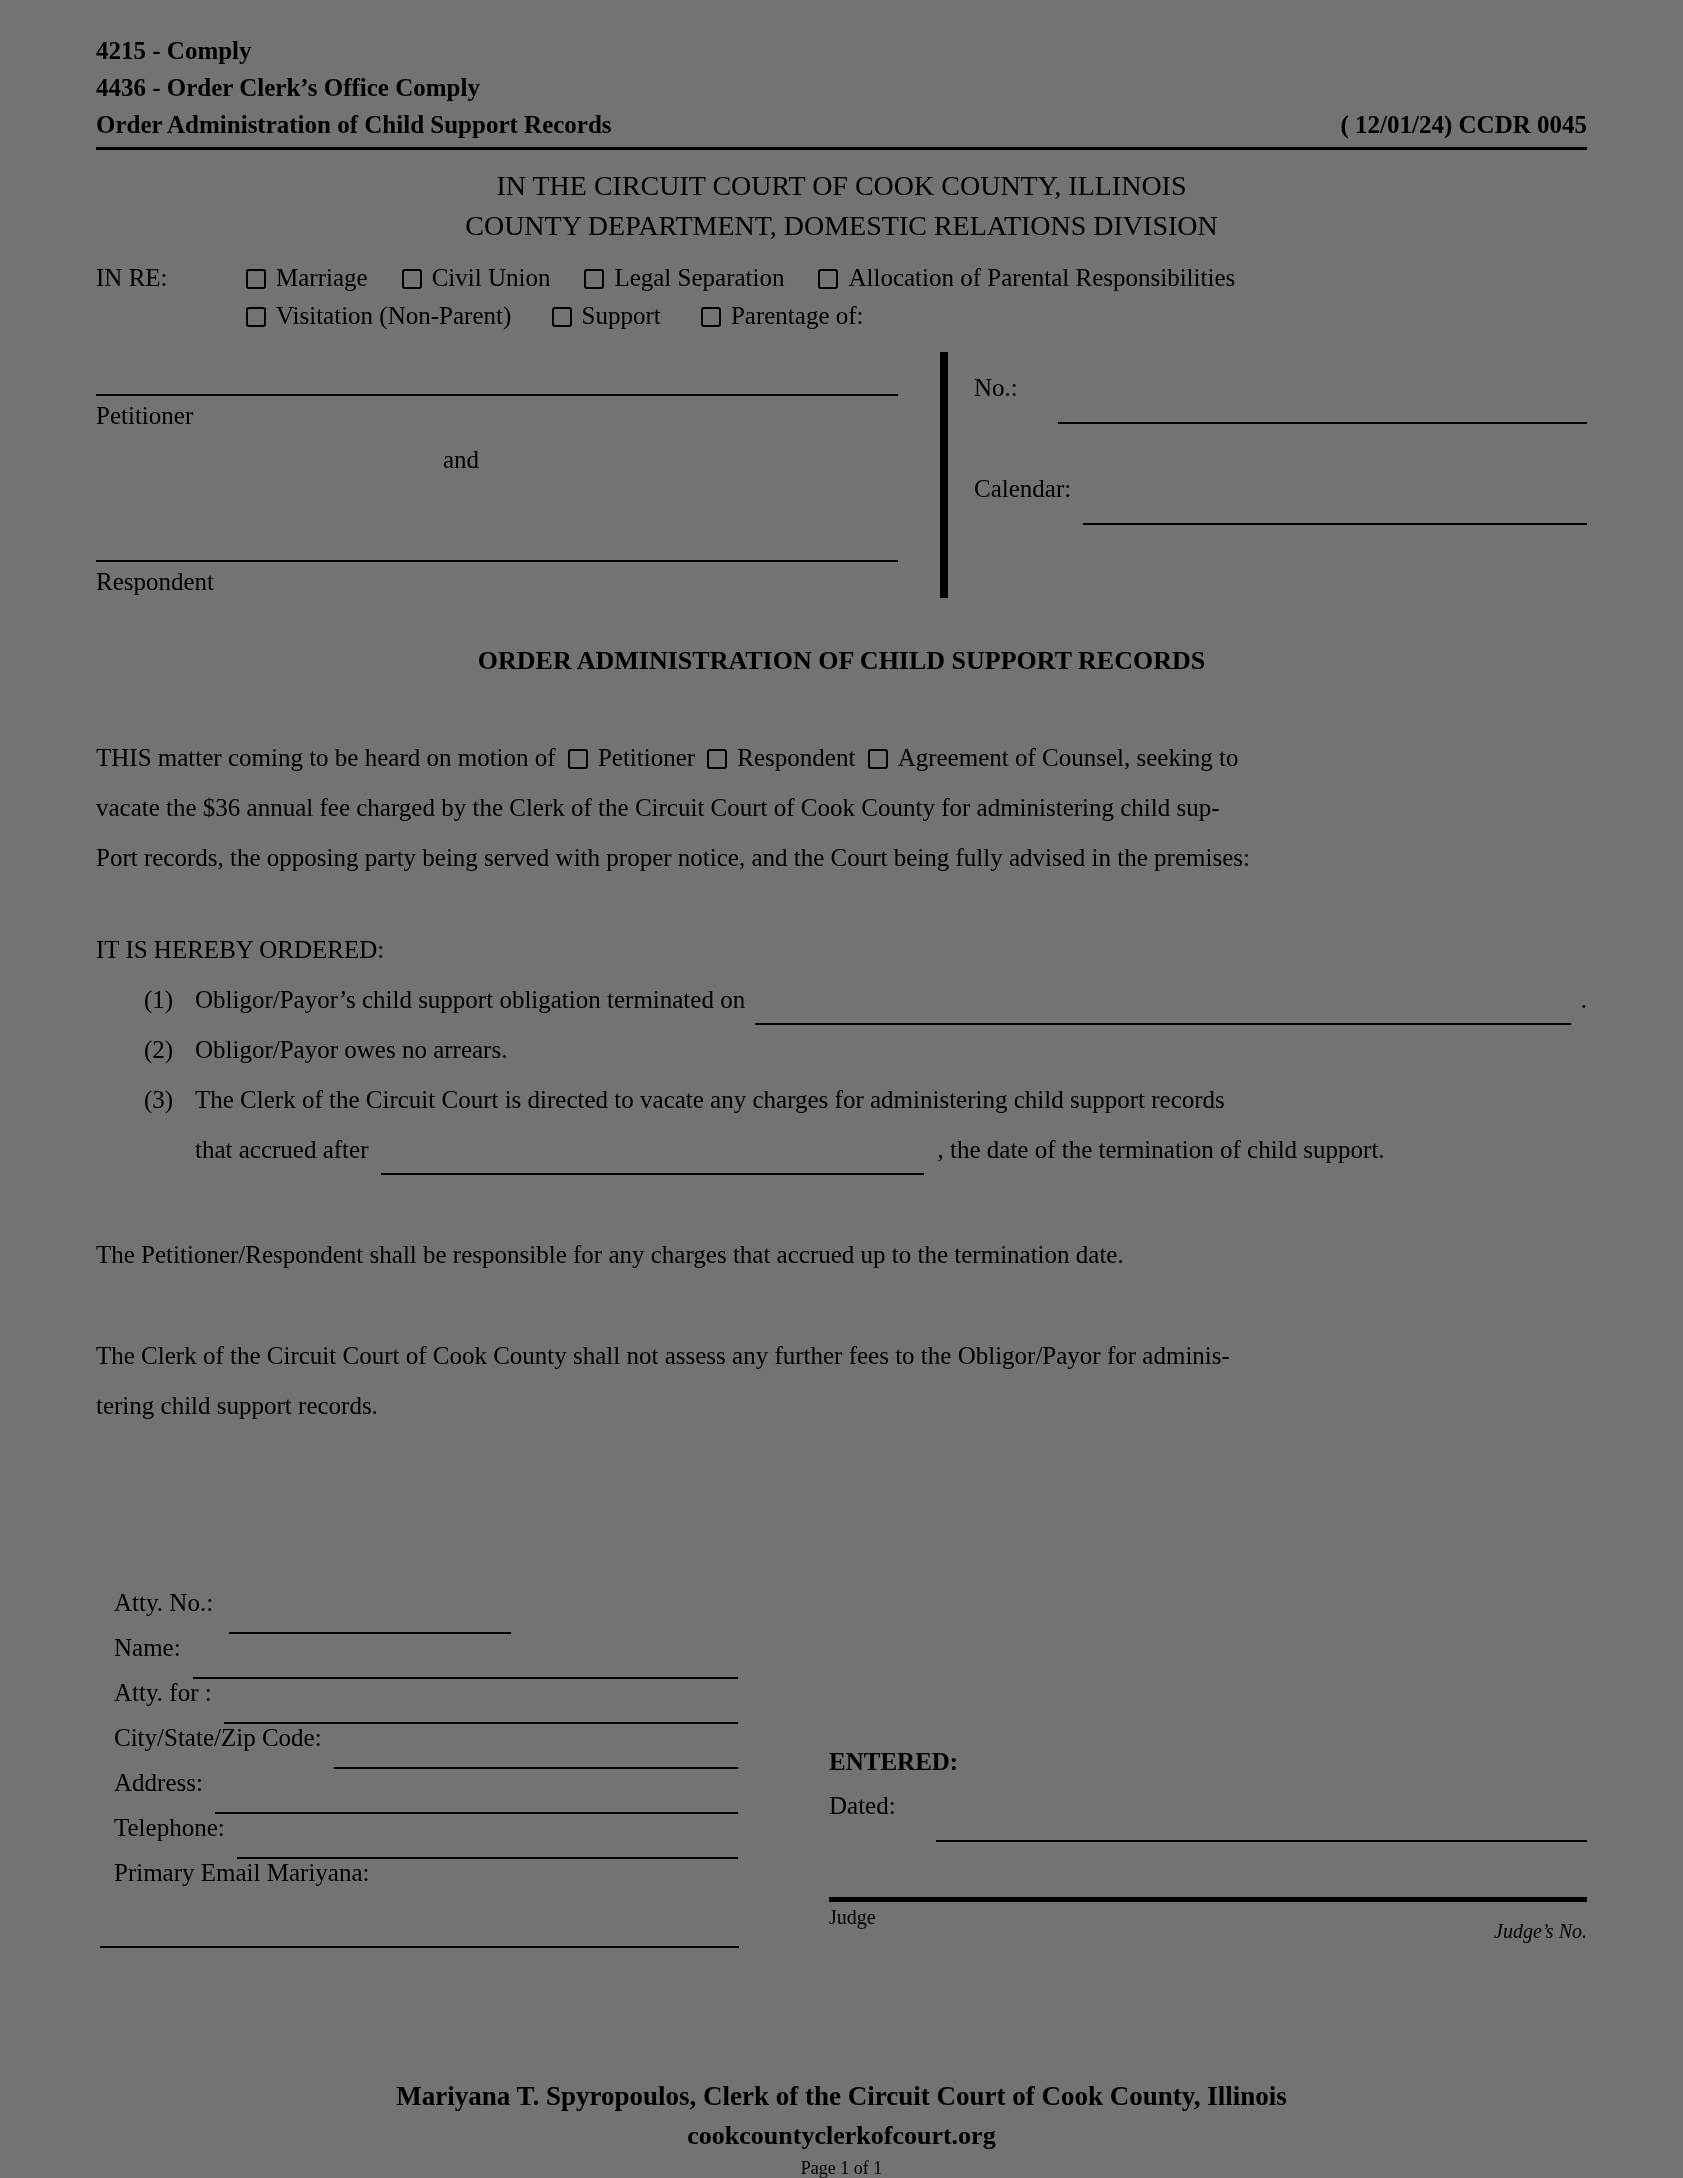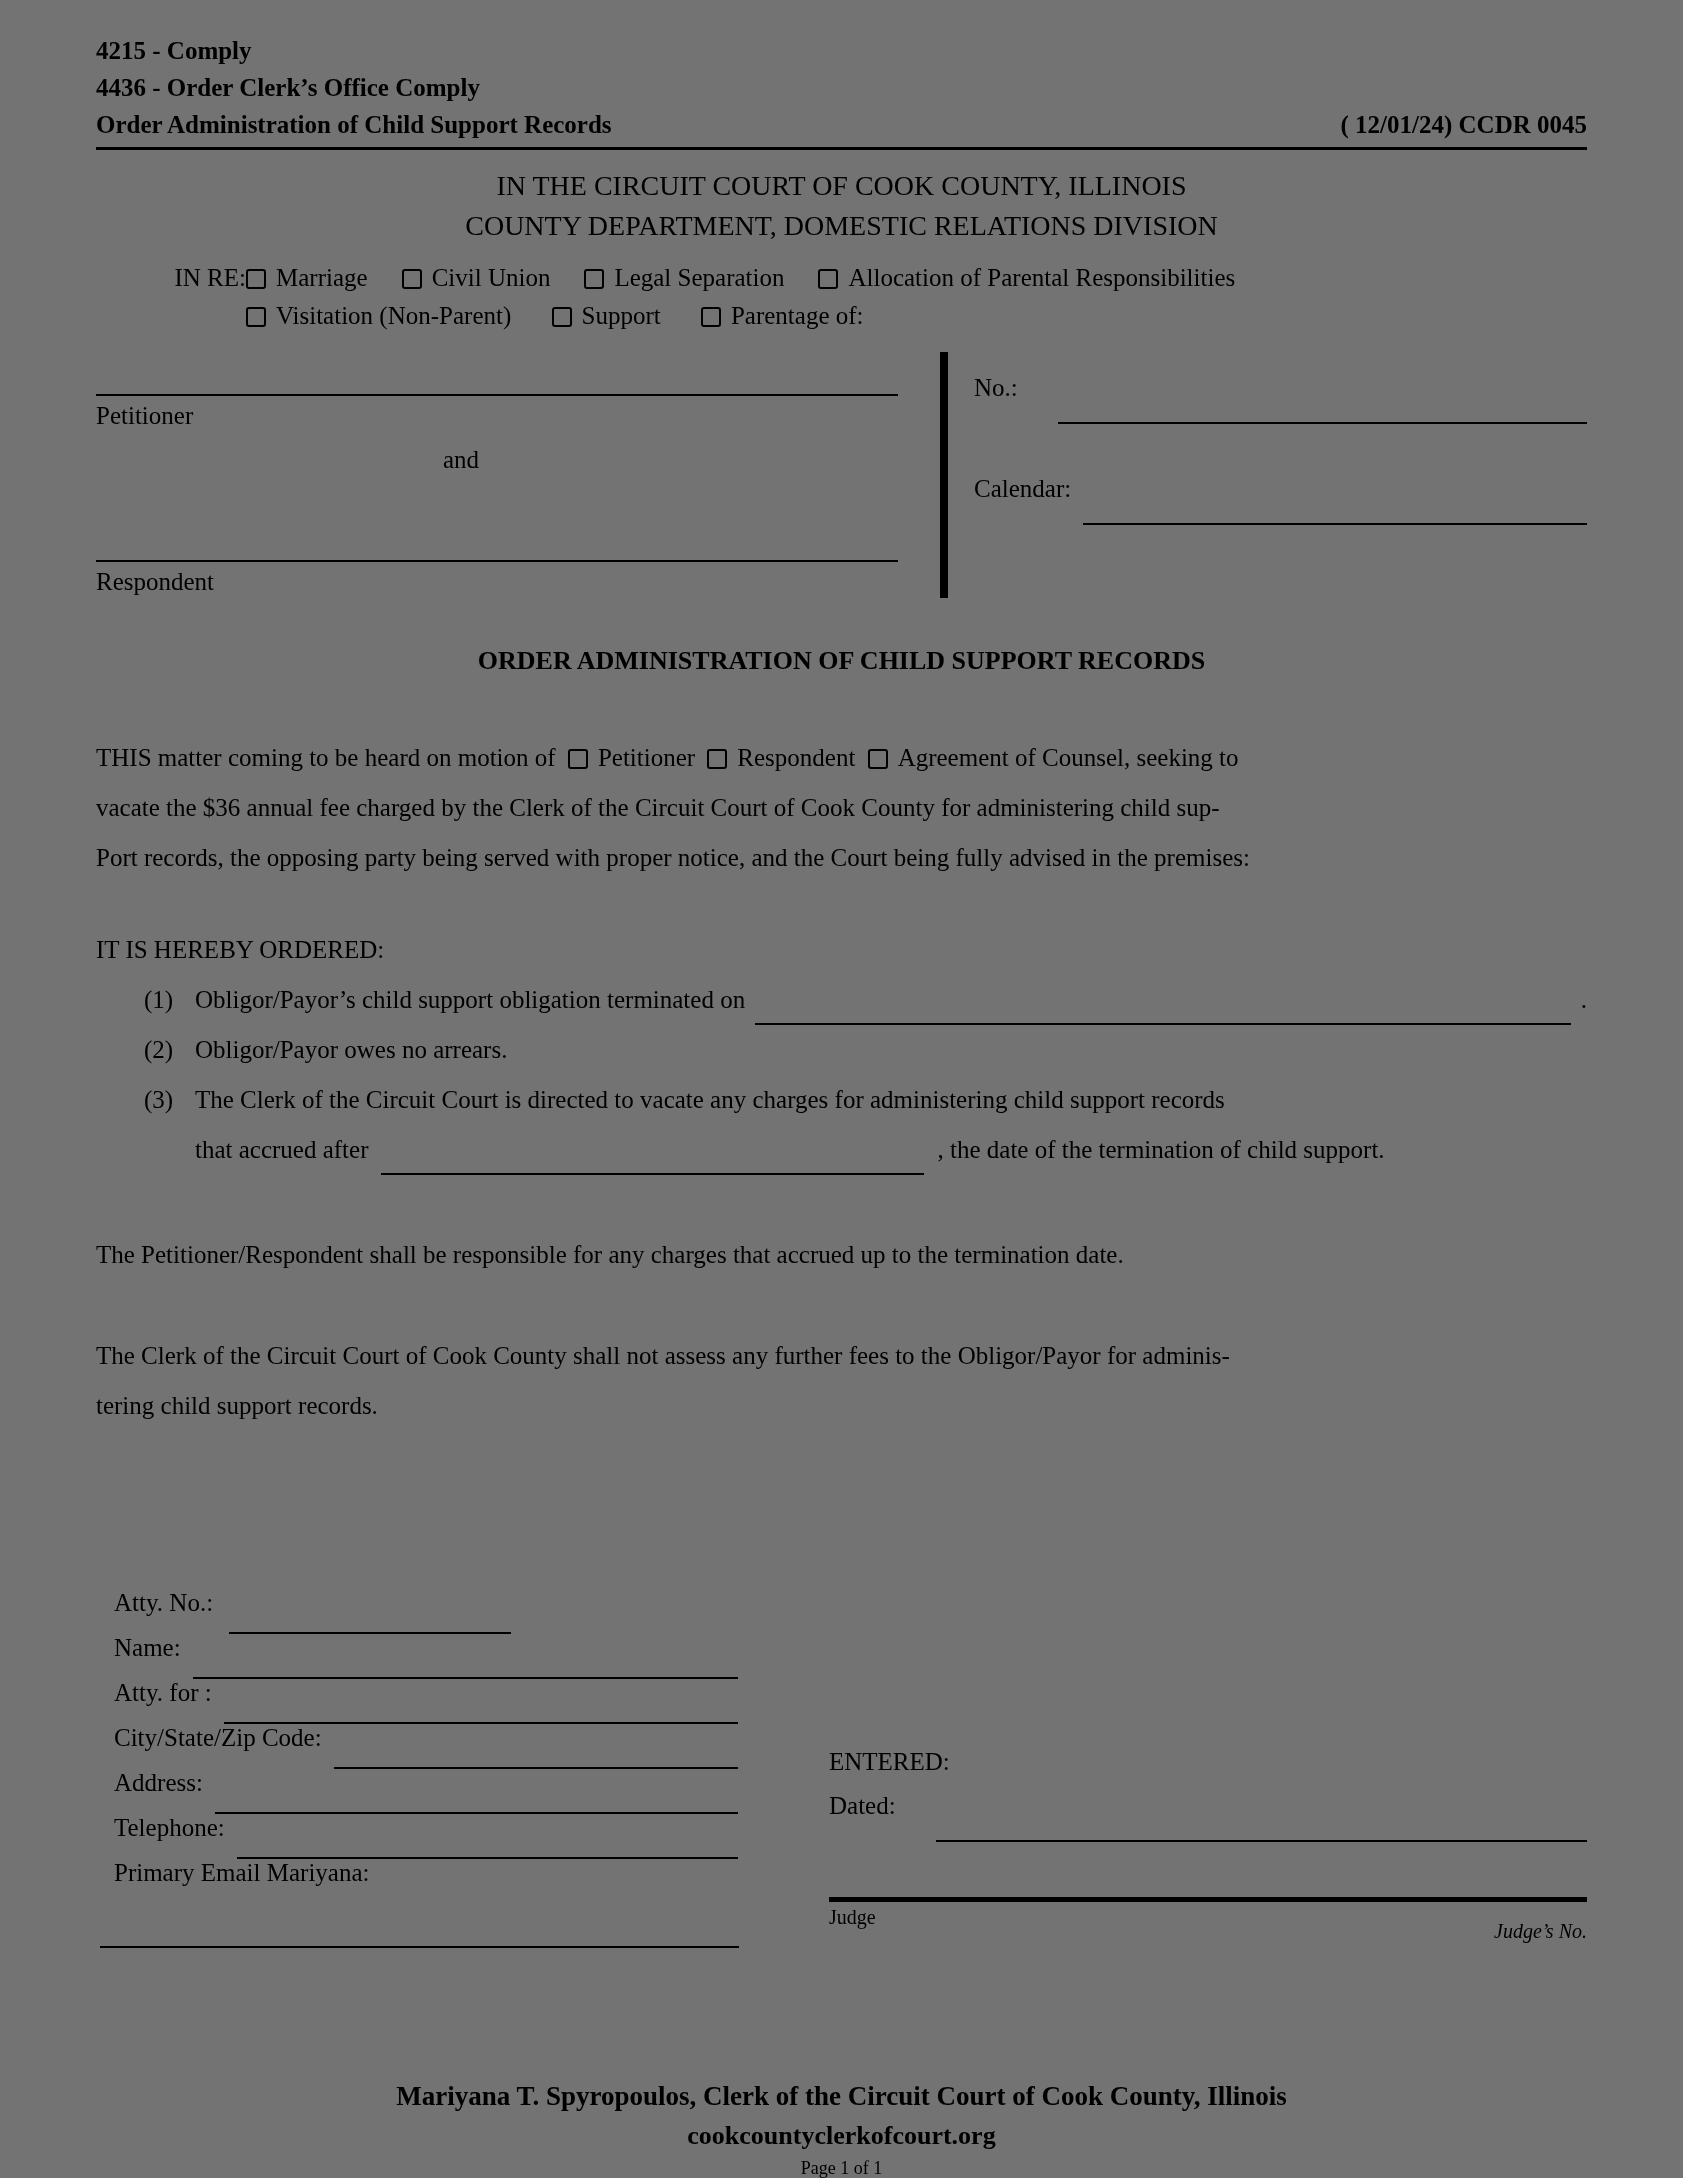--- a/index.html
+++ b/index.html
@@ -20,21 +20,21 @@
   .hdr-line { font-weight: bold; font-size: 25px; line-height: 37px; }
   .hdr-row { display: flex; justify-content: space-between; align-items: flex-end; font-weight: bold; font-size: 25px; line-height: 37px; }
   .hdr-rule { border-bottom: 3px solid #000; margin-top: 4px; }
 
   
   .court { text-align: center; font-weight: normal; font-size: 28px; line-height: 40px; margin-top: 16px; }
 
   
   .inre { margin-top: 18px; }
   .inre-row1 { display: flex; align-items: baseline; }
-  .inre-label { width: 150px; flex: 0 0 150px; text-align: right; }
+  .inre-label { width: 150px; flex: 0 0 150px; }
   .cb {
     display: inline-block; width: 20px; height: 20px;
     border: 2px solid #000; border-radius: 3px;
     margin-right: 10px; transform: translateY(3px);
   }
   .opt { margin-right: 34px; white-space: nowrap; }
   .inre-row2 { margin-left: 150px; margin-top: 10px; }
 
   
   .caption { display: flex; margin-top: 22px; }
@@ -71,21 +71,21 @@
 
   
   .bottom { display: flex; margin-top: 158px; }
   .atty-col { flex: 0 0 733px; padding-left: 18px; }
   .atty-row { display: flex; align-items: baseline; height: 45px; width: 624px; }
   .atty-row .fill-line { flex: 1; border-bottom: 2px solid #000; align-self: stretch; margin-left: 12px; }
   .atty-row .fixed-line { width: 282px; border-bottom: 2px solid #000; align-self: stretch; margin-left: 16px; }
   .email-ul { width: 639px; border-bottom: 2px solid #000; height: 44px; margin-left: -14px; }
 
   .entered-col { flex: 1; padding-top: 150px; }
-  .entered-label { font-weight: normal; font-size: 25px; line-height: 45px; }
+  .entered-label { font-weight: bold; font-size: 25px; line-height: 45px; }
   .dated-row { display: flex; align-items: baseline; height: 50px; margin-top: 8px; gap: 28px; }
   .dated-row .fill-line { flex: 1; border-bottom: 2px solid #000; align-self: stretch; margin-left: 12px; }
   .judge-rule { border-bottom: 5px solid #000; margin-top: 55px; }
   .judge-row { display: flex; justify-content: space-between; margin-top: 4px; }
   .judge-label { font-size: 20px; }
   .judge-no-label { font-size: 20px; margin-top: 14px; font-style: italic; }
 
   
   .footer { text-align: center; margin-top: 127px; }
   .footer-clerk { font-weight: bold; font-size: 27px; line-height: 42px; }

